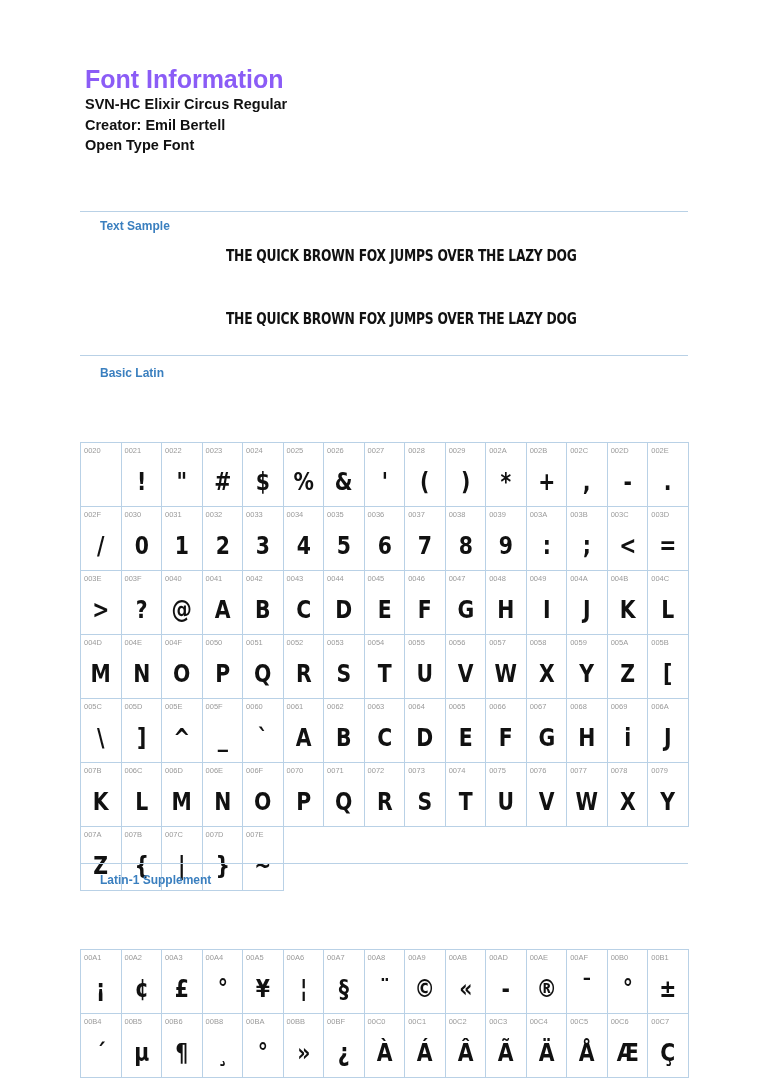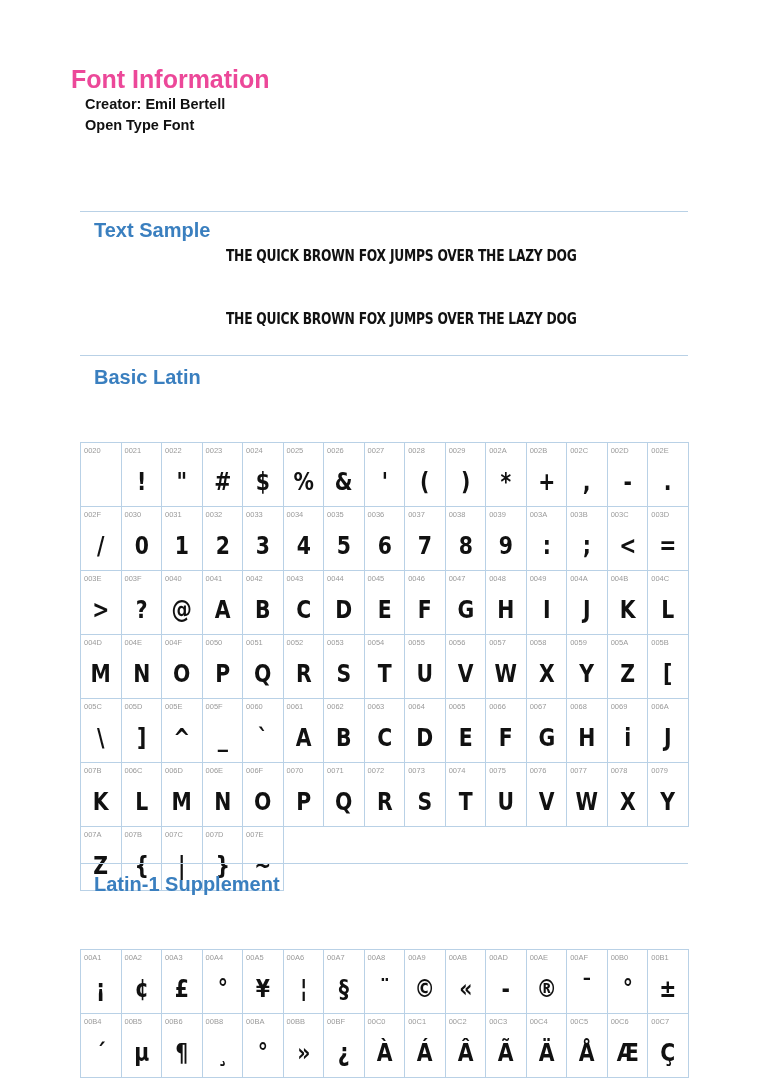--- a/index.html
+++ b/index.html
@@ -1,32 +1,33 @@
 <!DOCTYPE html>
 <html><head>
 <meta charset="utf-8">
 <style>
   html, body { margin: 0; padding: 0; background: #ffffff; }
   body { width: 768px; height: 1087px; position: relative; overflow: hidden; font-family: "Liberation Sans", sans-serif; }
-  .title { position: absolute; left: 71px; top: 64px; font-size: 25px; font-weight: bold; color: #ec4899; margin: 0; line-height: 30px; }
+  .title { position: absolute; left: 85px; top: 64px; font-size: 25px; font-weight: bold; color: #8b5cf6; margin: 0; line-height: 30px; }
   .info { position: absolute; left: 85px; top: 94px; font-size: 14.5px; font-weight: bold; color: #111; line-height: 20.5px; }
   .info div { white-space: nowrap; }
   .rule { position: absolute; left: 80px; width: 608px; height: 1px; background: #b9d1e6; }
-  .section-title { position: absolute; left: 94px; font-size: 20px; font-weight: bold; color: #3a7fbf; }
+  .section-title { position: absolute; left: 100px; font-size: 12px; font-weight: bold; color: #3a7fbf; }
   .sample { position: absolute; left: 80px; width: 608px; text-align: center; font-family: "DejaVu Sans", sans-serif; font-weight: bold; font-size: 15px; letter-spacing: -0.3px; color: #111; transform: scaleX(0.82); transform-origin: 400px 0; white-space: nowrap; }
   .grid { position: absolute; left: 80px; display: grid; grid-template-columns: repeat(15, 40.53px); border-top: 1px solid #b9d1e6; border-left: 1px solid #b9d1e6; margin-top: 43px; }
   .cell { height: 64px; border-right: 1px solid #b9d1e6; border-bottom: 1px solid #b9d1e6; position: relative; box-sizing: border-box; }
   .code { position: absolute; left: 3px; top: 3px; font-size: 7.5px; color: #9a9a9a; font-family: "Liberation Sans", sans-serif; }
   .glyph { position: absolute; left: 0; right: 0; top: 20px; text-align: center; font-family: "DejaVu Sans", sans-serif; font-weight: bold; font-size: 24px; line-height: 38px; color: #111; transform: scaleX(0.85); }
 </style>
 </head>
 <body>
 
 <h1 class="title">Font Information</h1>
 <div class="info">
+  <div>SVN-HC Elixir Circus Regular</div>
   <div>Creator: Emil Bertell</div>
   <div>Open Type Font</div>
 </div>
 
 <div class="rule" style="top:211px;"></div>
 <div class="section-title" style="top:219px;">Text Sample</div>
 <div class="sample" style="top:247px;">THE QUICK BROWN FOX JUMPS OVER THE LAZY DOG</div>
 <div class="sample" style="top:310px;">THE QUICK BROWN FOX JUMPS OVER THE LAZY DOG</div>
 
 <div class="rule" style="top:355px;"></div>

